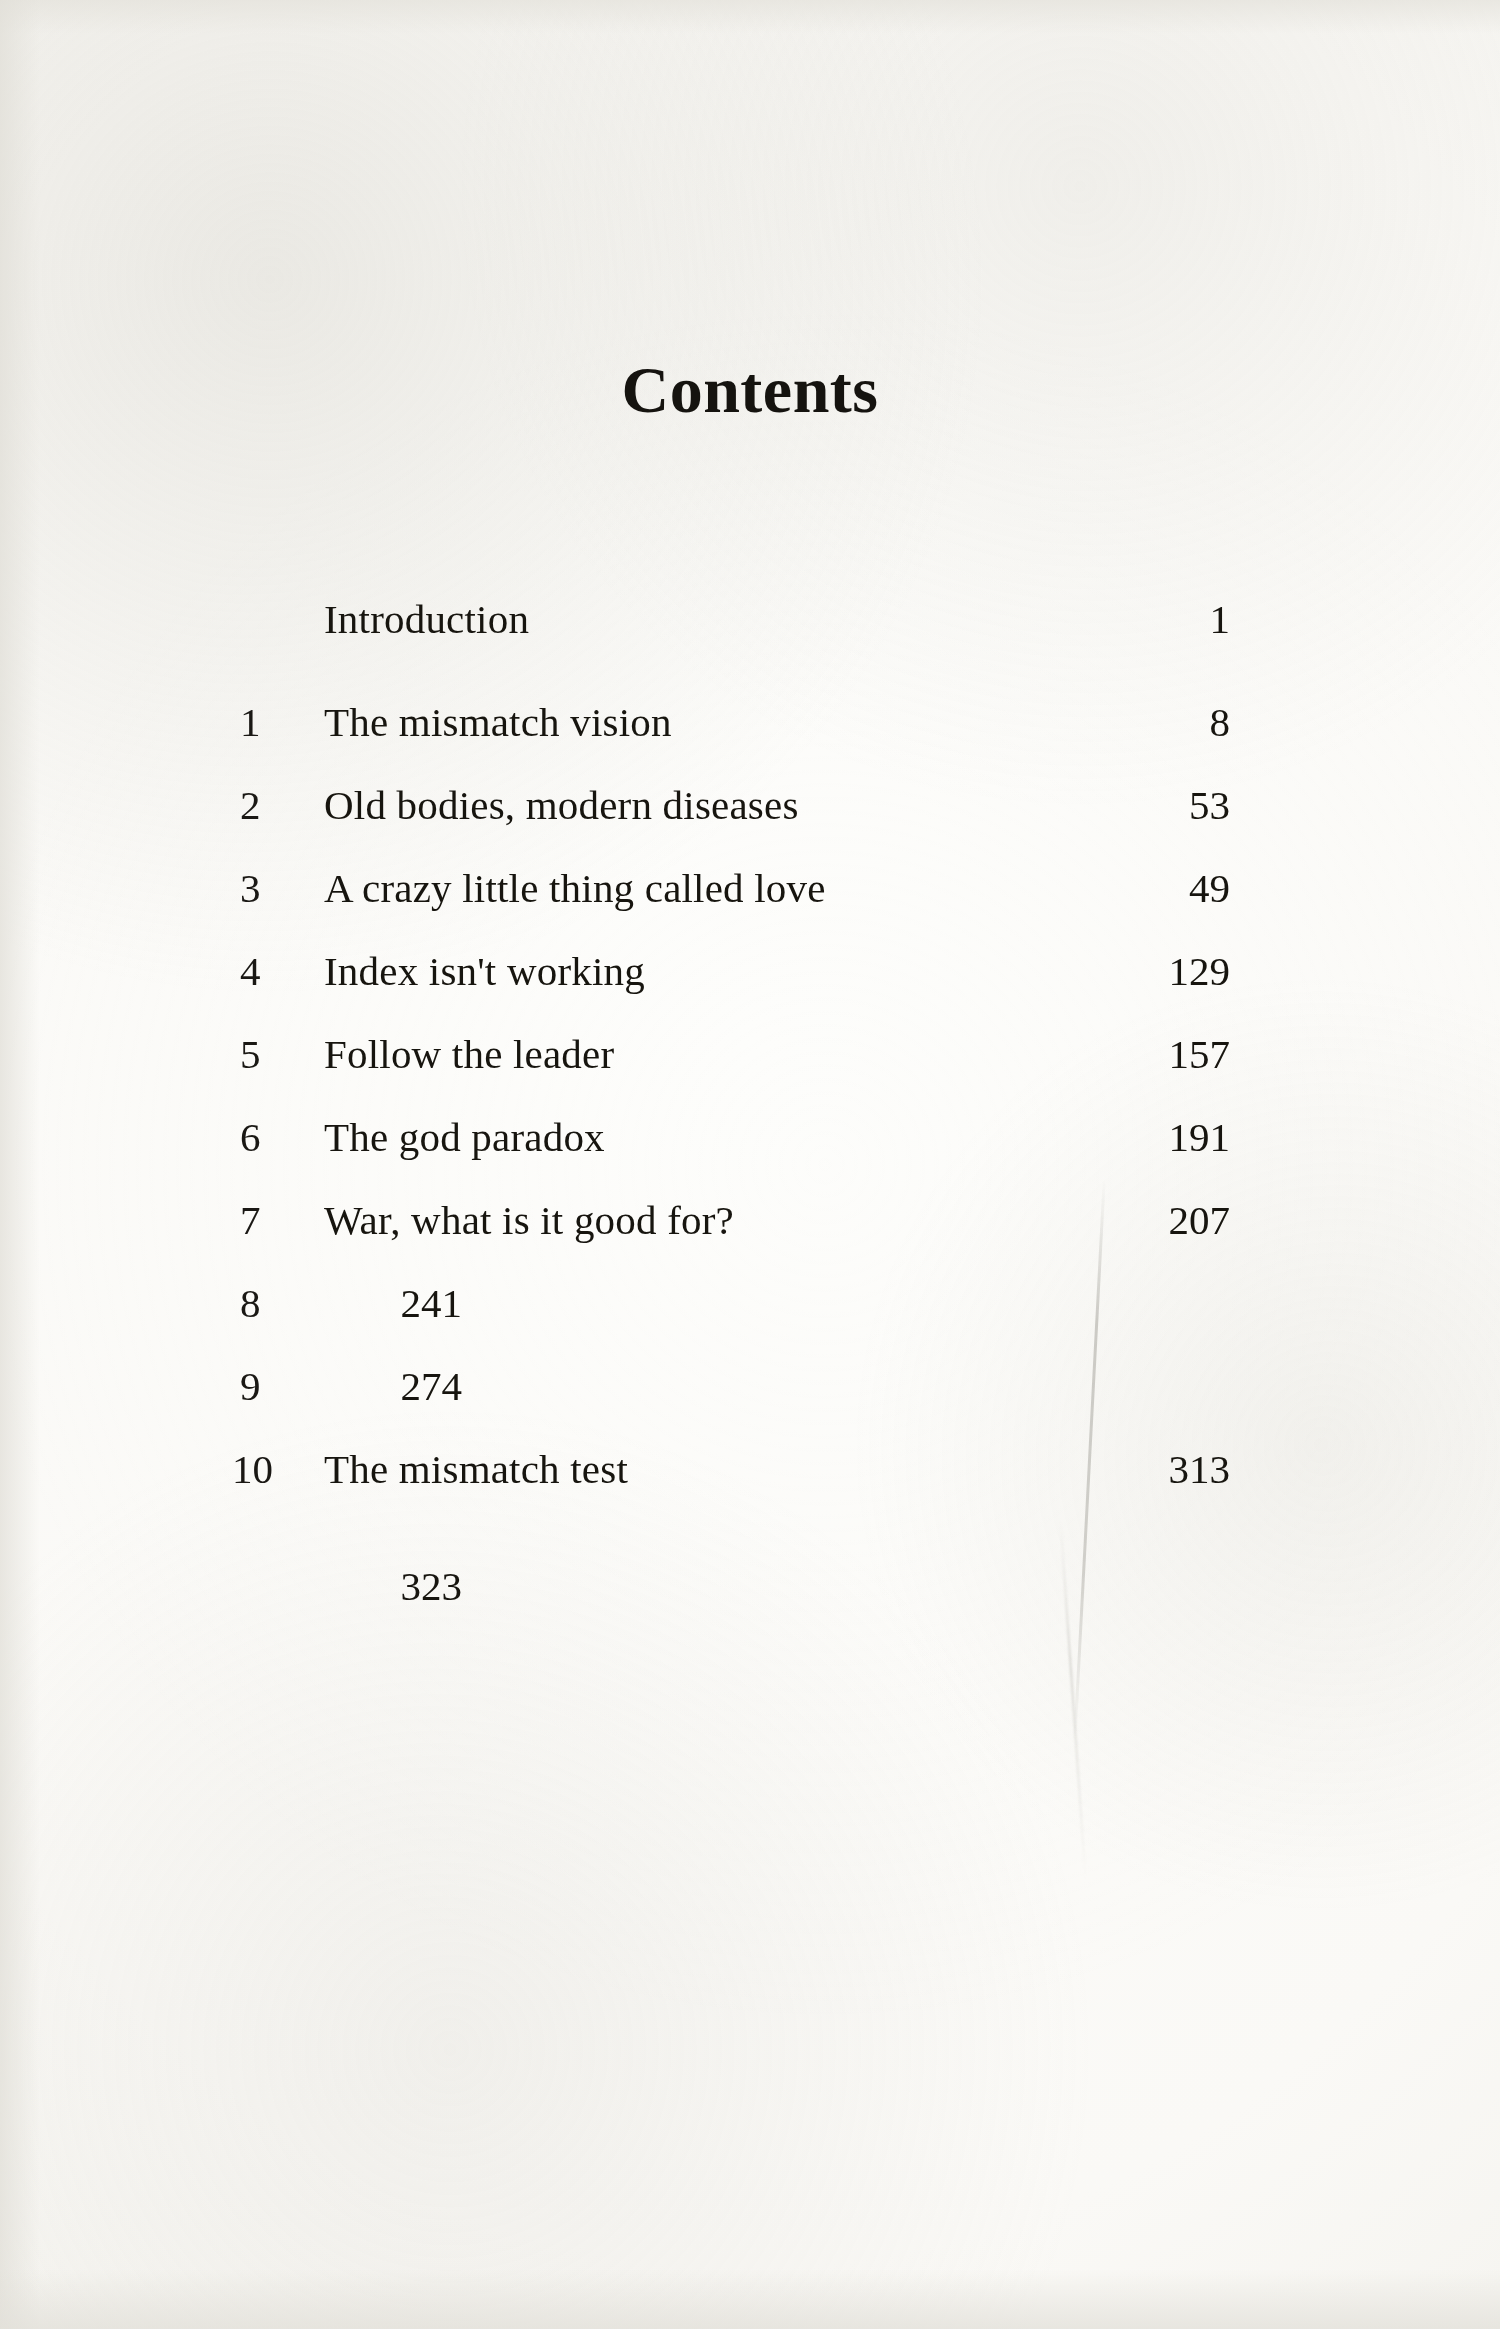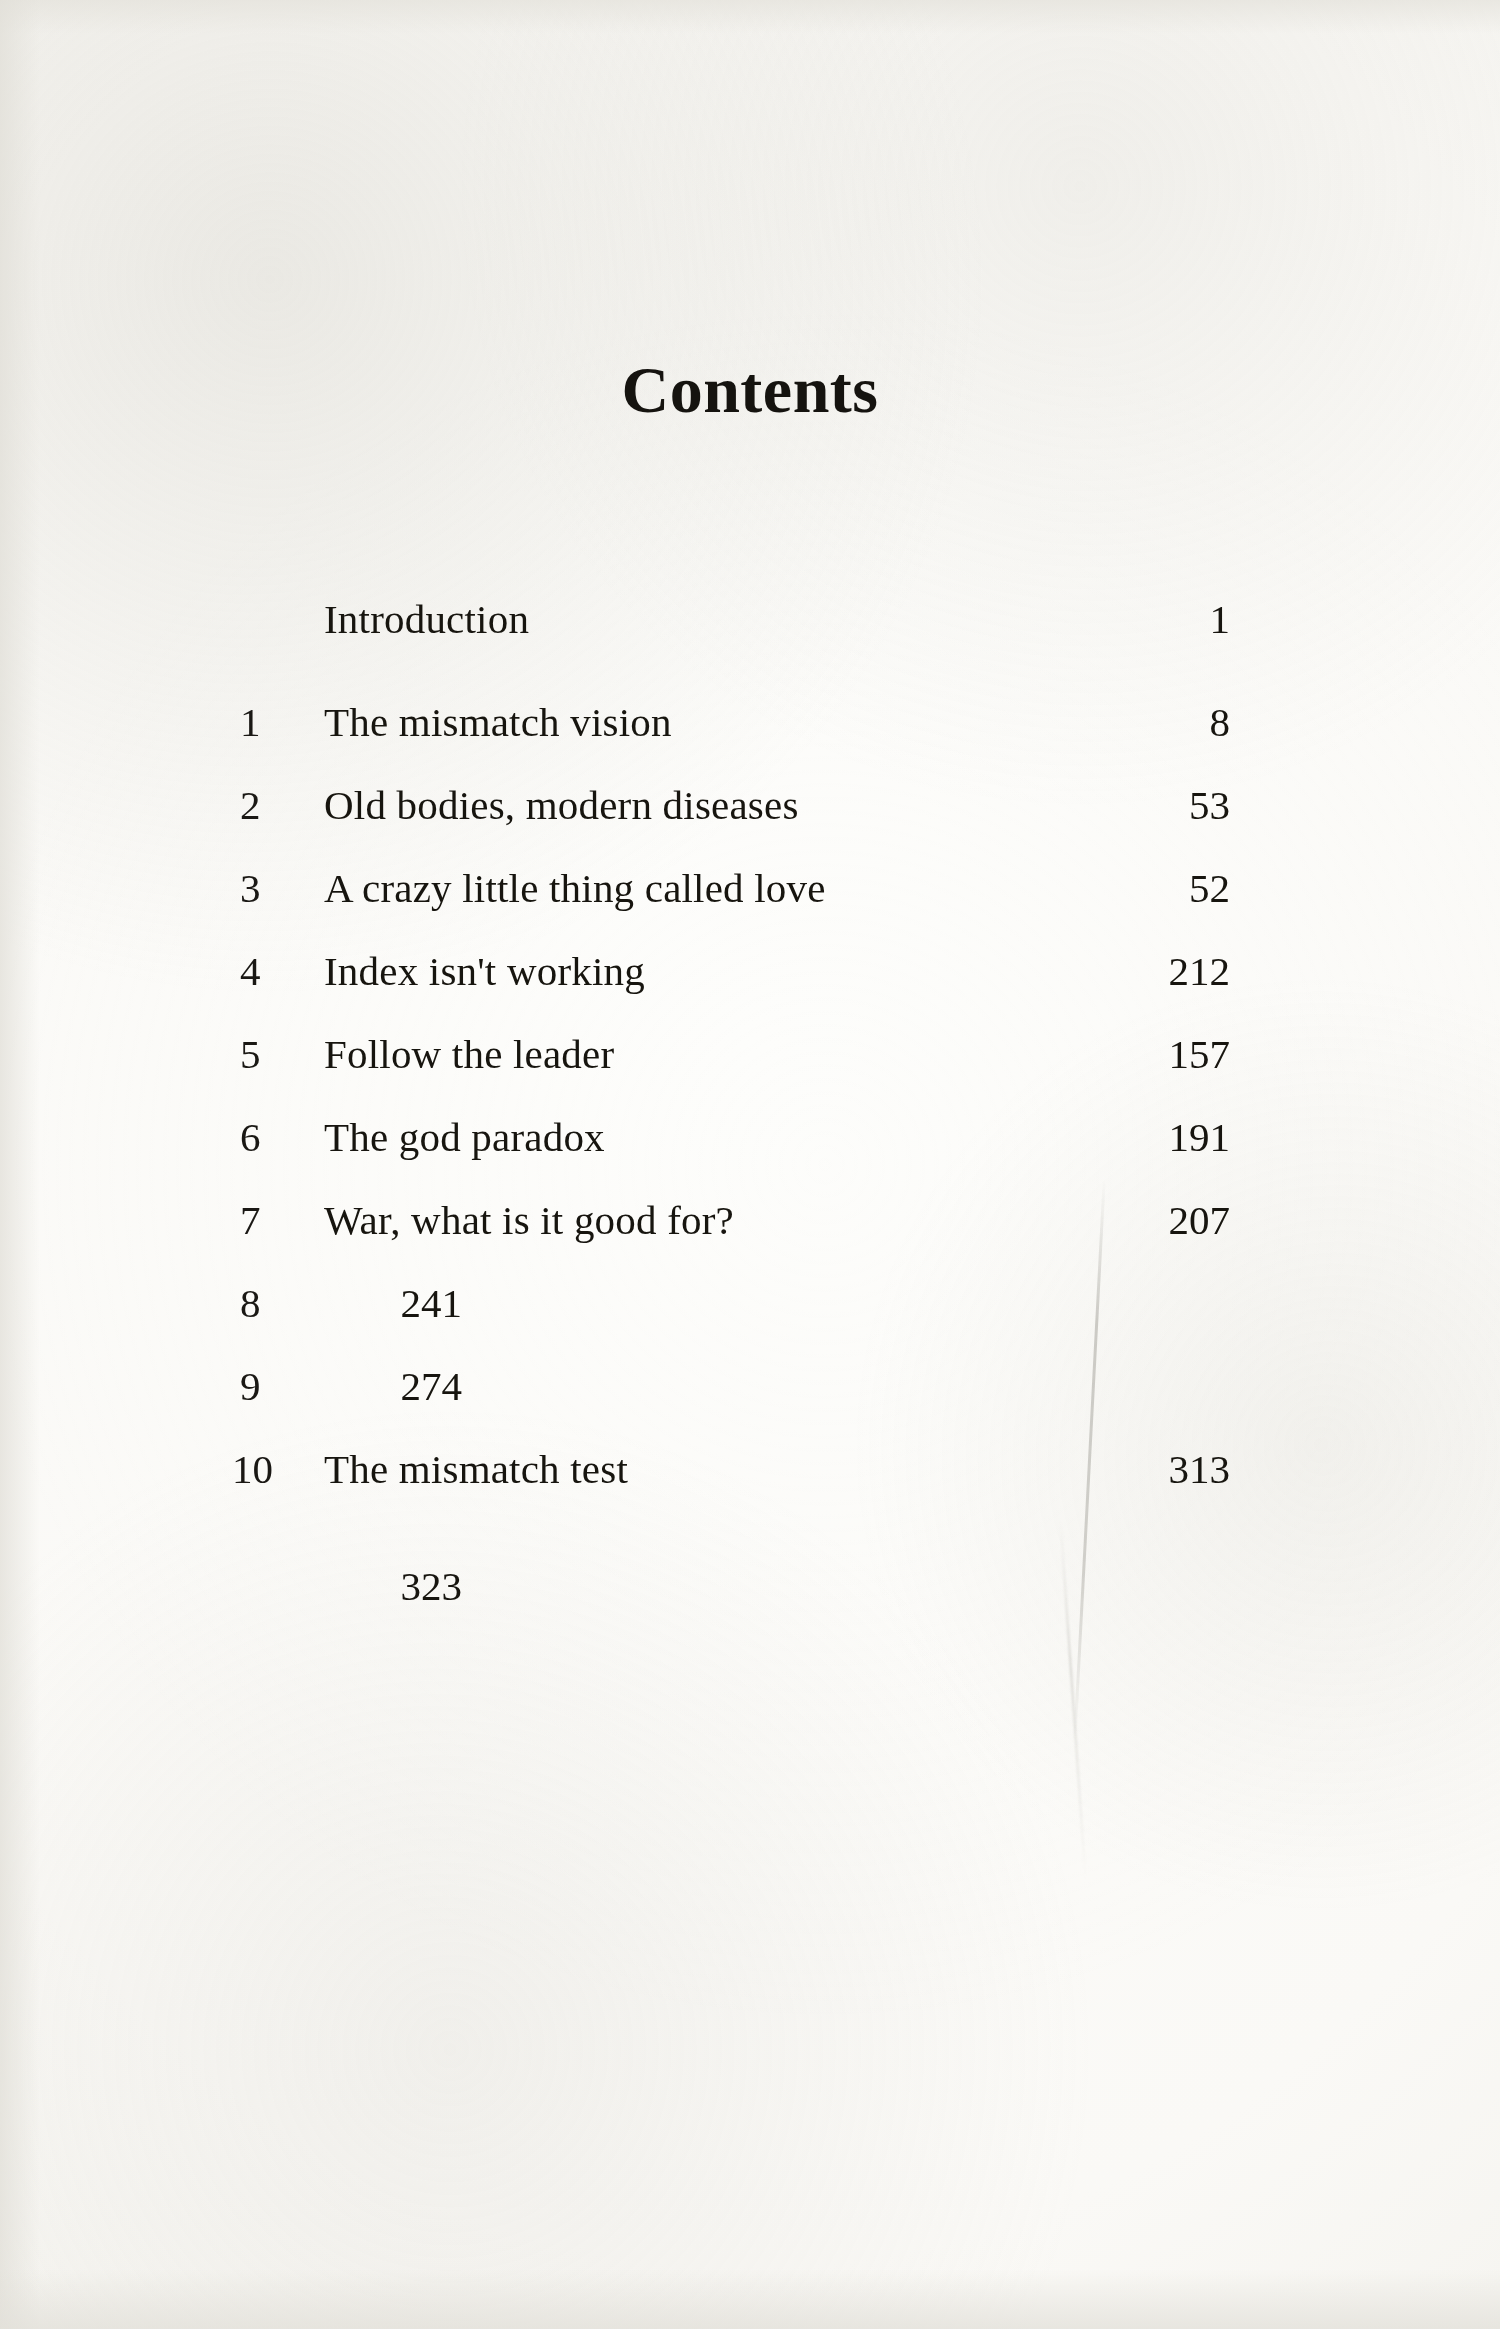--- a/index.html
+++ b/index.html
@@ -180,27 +180,27 @@
 
       <div class="toc-row">
         <span class="num">2</span>
         <span class="label">Old bodies, modern diseases</span>
         <span class="pageno">53</span>
       </div>
 
       <div class="toc-row">
         <span class="num">3</span>
         <span class="label">A crazy little thing called love</span>
-        <span class="pageno">52</span>
+        <span class="pageno">49</span>
       </div>
 
       <div class="toc-row">
         <span class="num">4</span>
         <span class="label">Index isn't working</span>
-        <span class="pageno">212</span>
+        <span class="pageno">129</span>
       </div>
 
       <div class="toc-row">
         <span class="num">5</span>
         <span class="label">Follow the leader</span>
         <span class="pageno">157</span>
       </div>
 
       <div class="toc-row">
         <span class="num">6</span>

